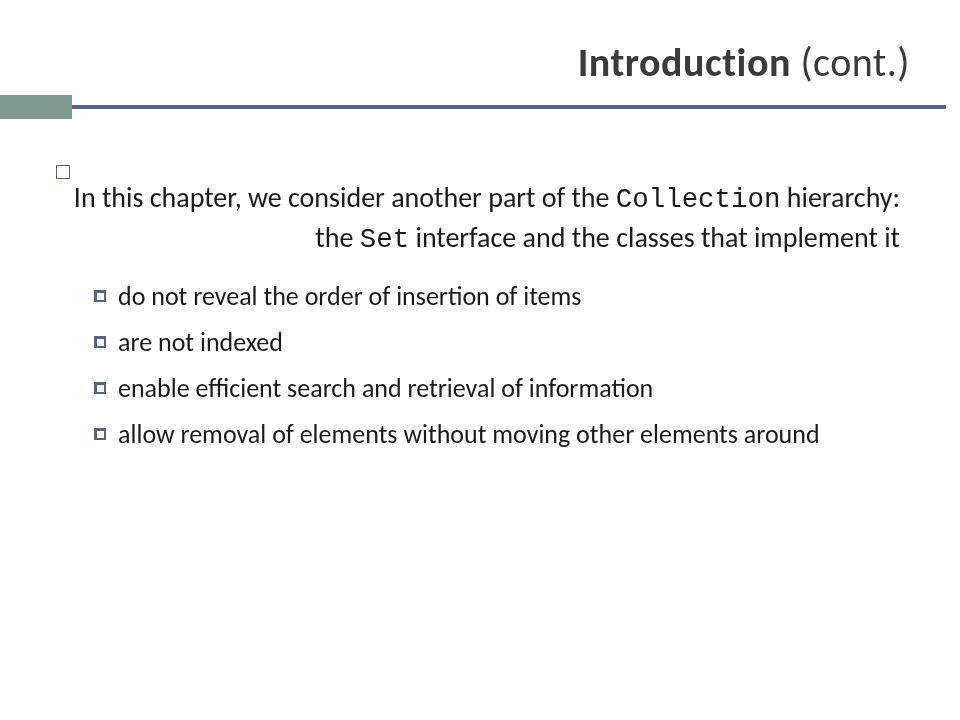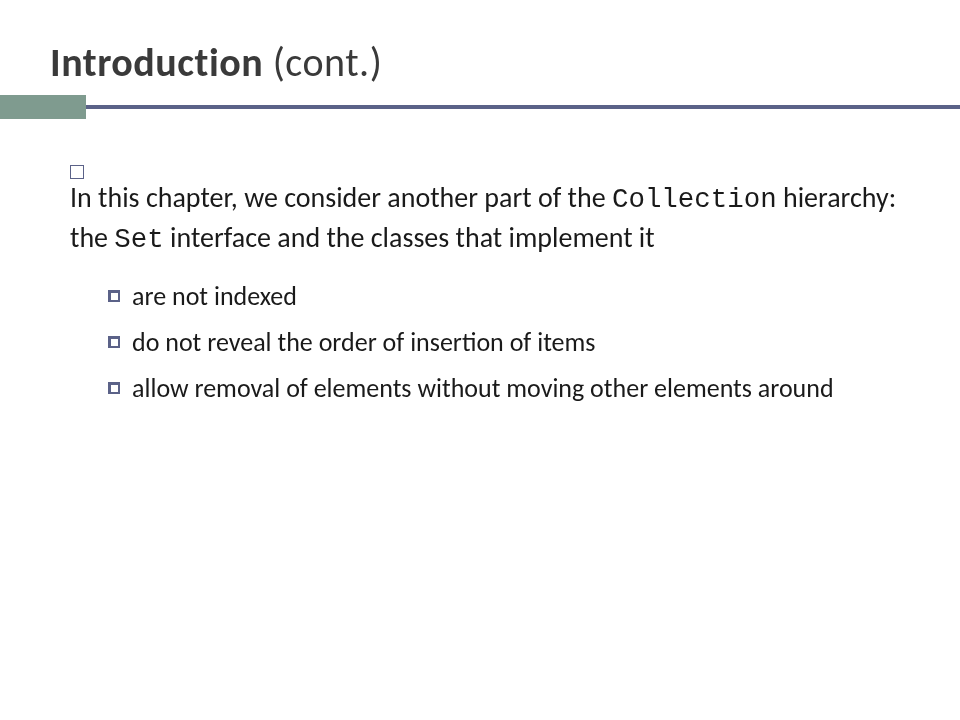--- a/index.html
+++ b/index.html
@@ -1,17 +1,17 @@
 <!DOCTYPE html>
 <html><head>
 <meta charset="utf-8">
 <style>
   * { margin: 0; padding: 0; box-sizing: border-box; }
   html, body { width: 960px; height: 720px; background: #ffffff; font-family: "Gill Sans", "Gill Sans MT", "Century Gothic", Calibri, sans-serif; }
-  .slide { width: 960px; height: 588px; padding: 38px 50px 40px 50px; position: relative; }
+  .slide { width: 960px; height: 588px; padding: 38px 50px 40px 36px; position: relative; text-align: right; }
   .title-row { margin-bottom: 8px; }
   .title-bold { font-size: 40px; font-weight: 700; color: #3a3a3a; letter-spacing: 0.5px; }
   .title-light { font-size: 40px; font-weight: 300; color: #3a3a3a; letter-spacing: 0.5px; }
   .divider { display: flex; align-items: center; margin-top: 8px; margin-left: -50px; width: 960px; }
   .divider .box { width: 86px; height: 24px; background: #7f9b8f; }
   .divider .line { flex: 1; height: 4px; background: #5b6288; }
   .content { padding-top: 36px; padding-left: 20px; padding-right: 10px; }
   .bullet { display: flex; align-items: flex-start; margin-bottom: 20px; flex-direction: column; }
   .bullet .marker { width: 14px; height: 14px; border: 1.6px solid #5b6288; margin-top: 10px; margin-right: 14px; flex-shrink: 0; }
   .bullet .text { font-size: 28px; line-height: 38px; color: #1a1a1a; font-weight: 300; }
@@ -38,28 +38,32 @@
   <div class="content">
 
     <div class="bullet">
       <div class="marker"></div>
       <div class="text"><span>In this chapter, we consider another part of the </span><span class="mono">Collection</span><span> hierarchy: the </span><span class="mono">Set</span><span> interface and the classes that implement it</span></div>
     </div>
 
 
     <div class="subbullet">
       <div class="marker"></div>
+      <div class="text">do not reveal the order of insertion of items</div>
+    </div>
+
+    <div class="subbullet">
+      <div class="marker"></div>
       <div class="text">are not indexed</div>
     </div>
 
     <div class="subbullet">
       <div class="marker"></div>
-      <div class="text">do not reveal the order of insertion of items</div>
+      <div class="text">enable efficient search and retrieval of information</div>
     </div>
-
 
     <div class="subbullet">
       <div class="marker"></div>
       <div class="text">allow removal of elements without moving other elements around</div>
     </div>
 
   </div>
 </div>
 
 </body></html>

